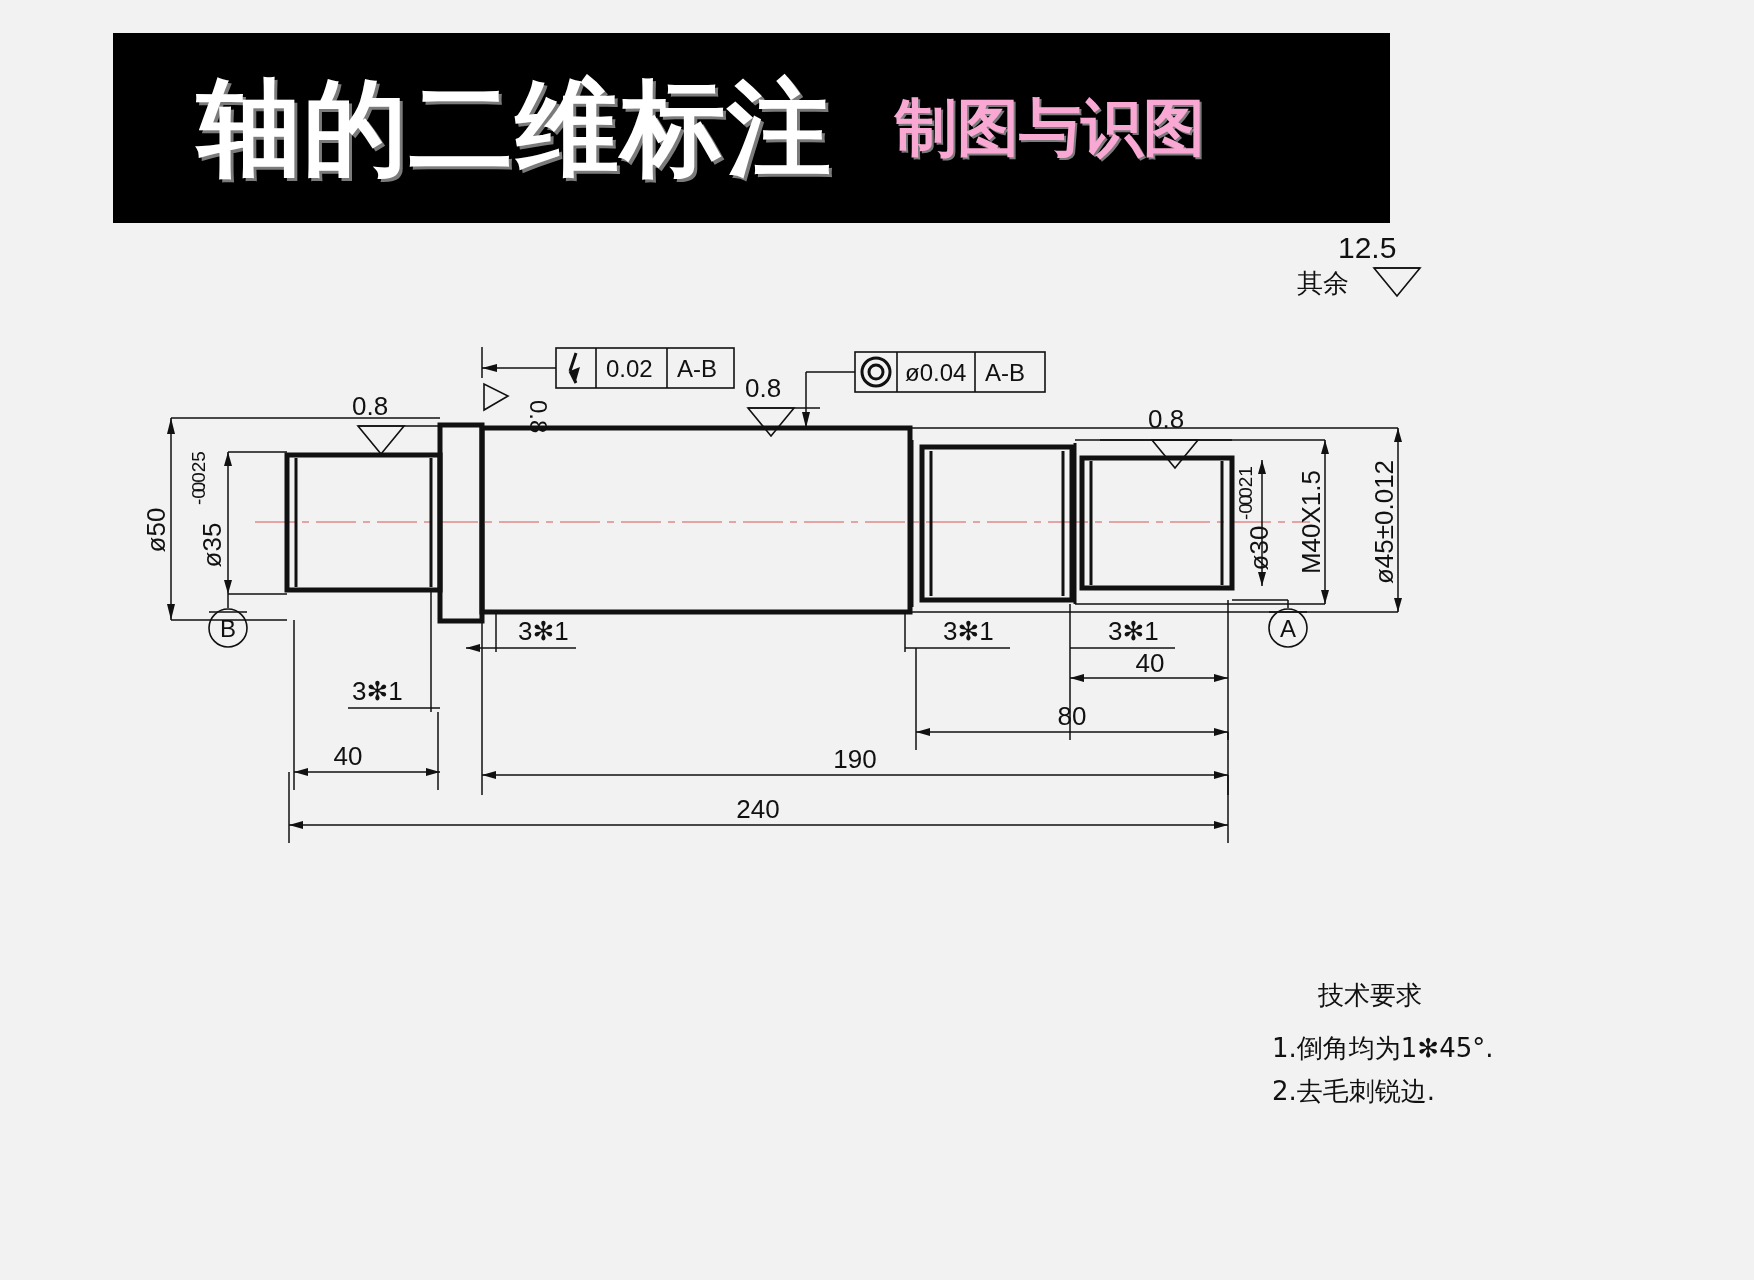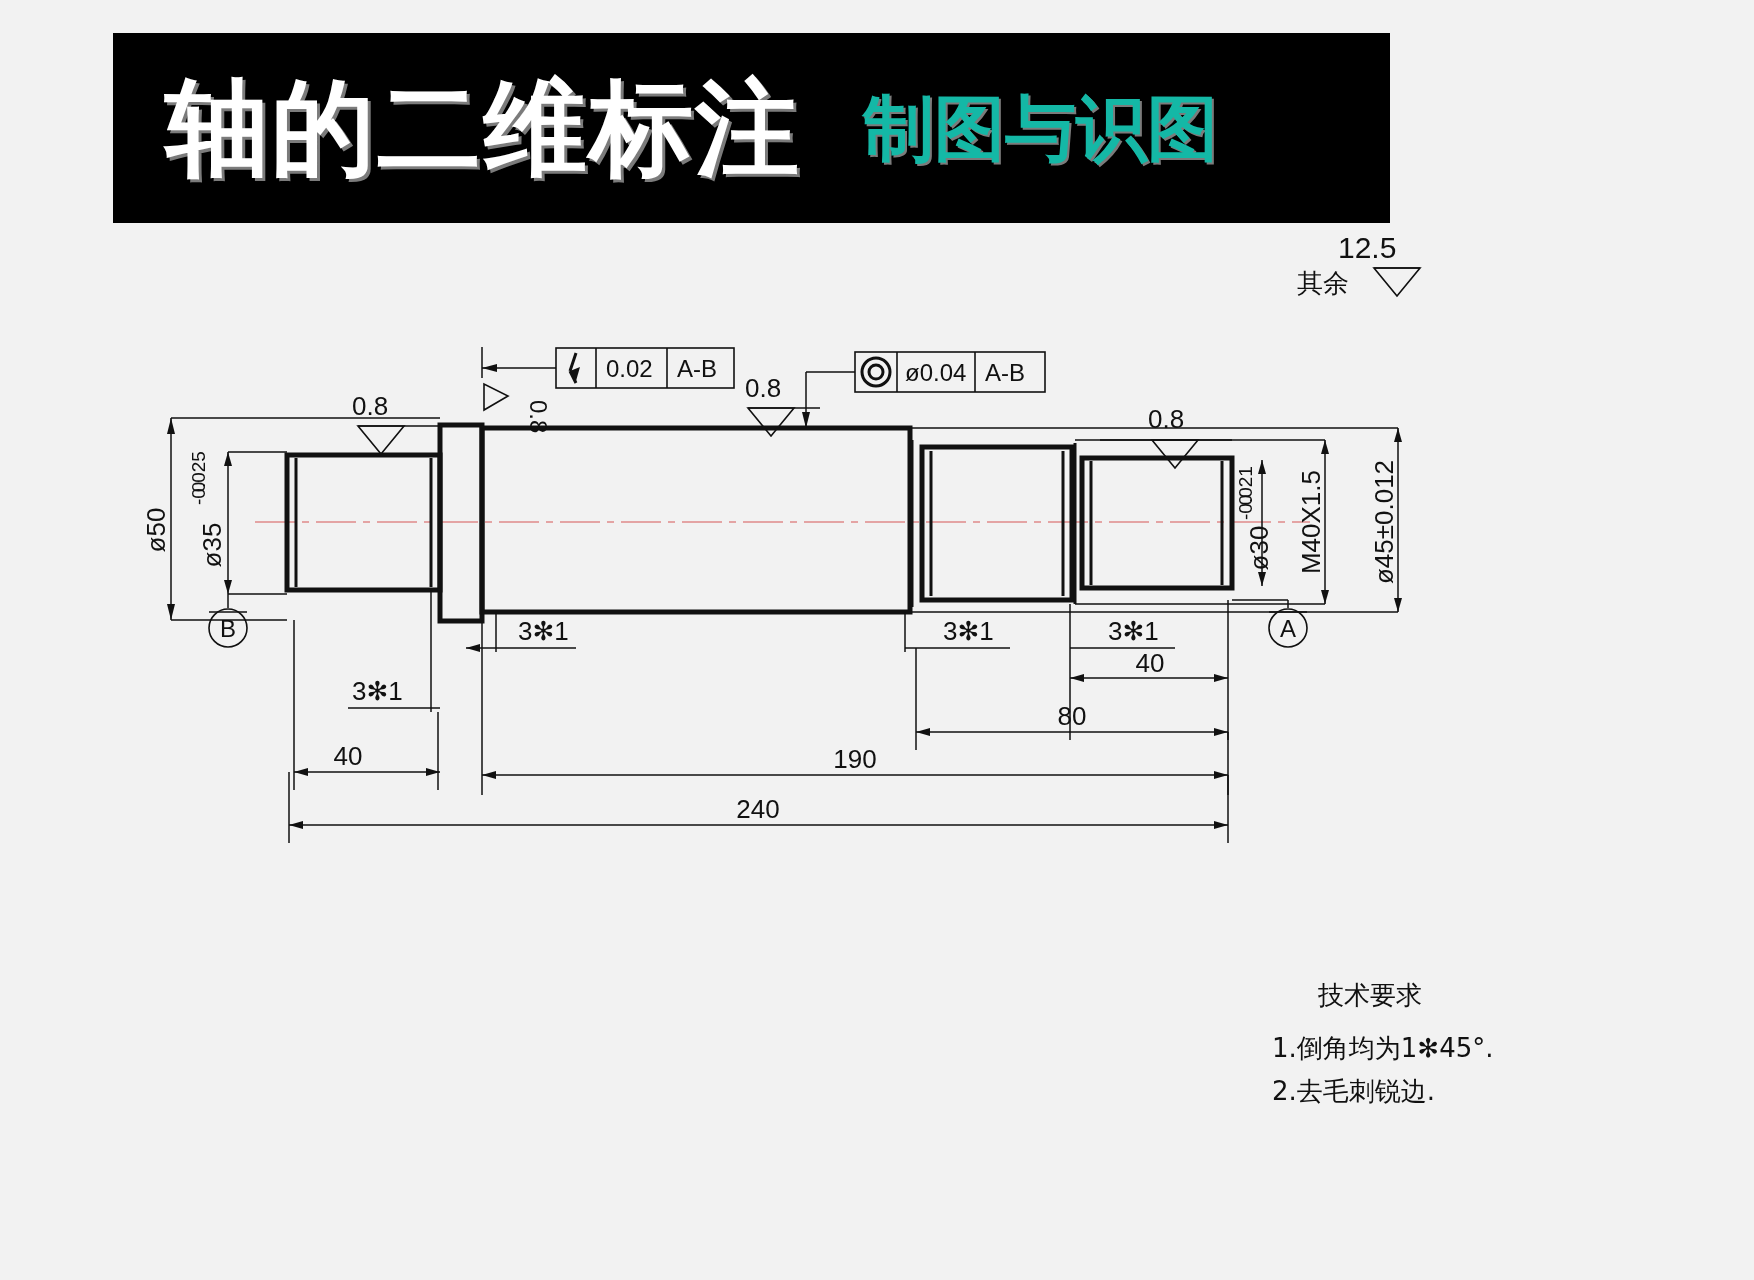--- a/index.html
+++ b/index.html
@@ -14,25 +14,25 @@
 
   
   .title-banner{
     position:absolute;left:113px;top:33px;width:1277px;height:190px;
     background:#000;
     display:flex;align-items:center;
   }
   .title-main{
     color:#fff;font-size:104px;font-weight:bold;
     font-family:"DejaVu Sans", sans-serif;
-    letter-spacing:2px;margin-left:52px;line-height:1;
+    letter-spacing:2px;margin-left:84px;line-height:1;
     text-shadow:3px 3px 0 #7b7b7b;
   }
   .title-sub{
-    color:#14b8a6;font-size:71px;font-weight:bold;
+    color:#f9a8d4;font-size:62px;font-weight:bold;
     font-family:"DejaVu Sans", sans-serif;
     margin-left:62px;line-height:1;
     text-shadow:2px 2px 0 #7b7b7b;
   }
 
   
   svg.dwg{position:absolute;left:0;top:0;width:1754px;height:1280px;}
   .ln{stroke:#111;fill:none;}
   .thick{stroke-width:5;}
   .med{stroke-width:3;}

